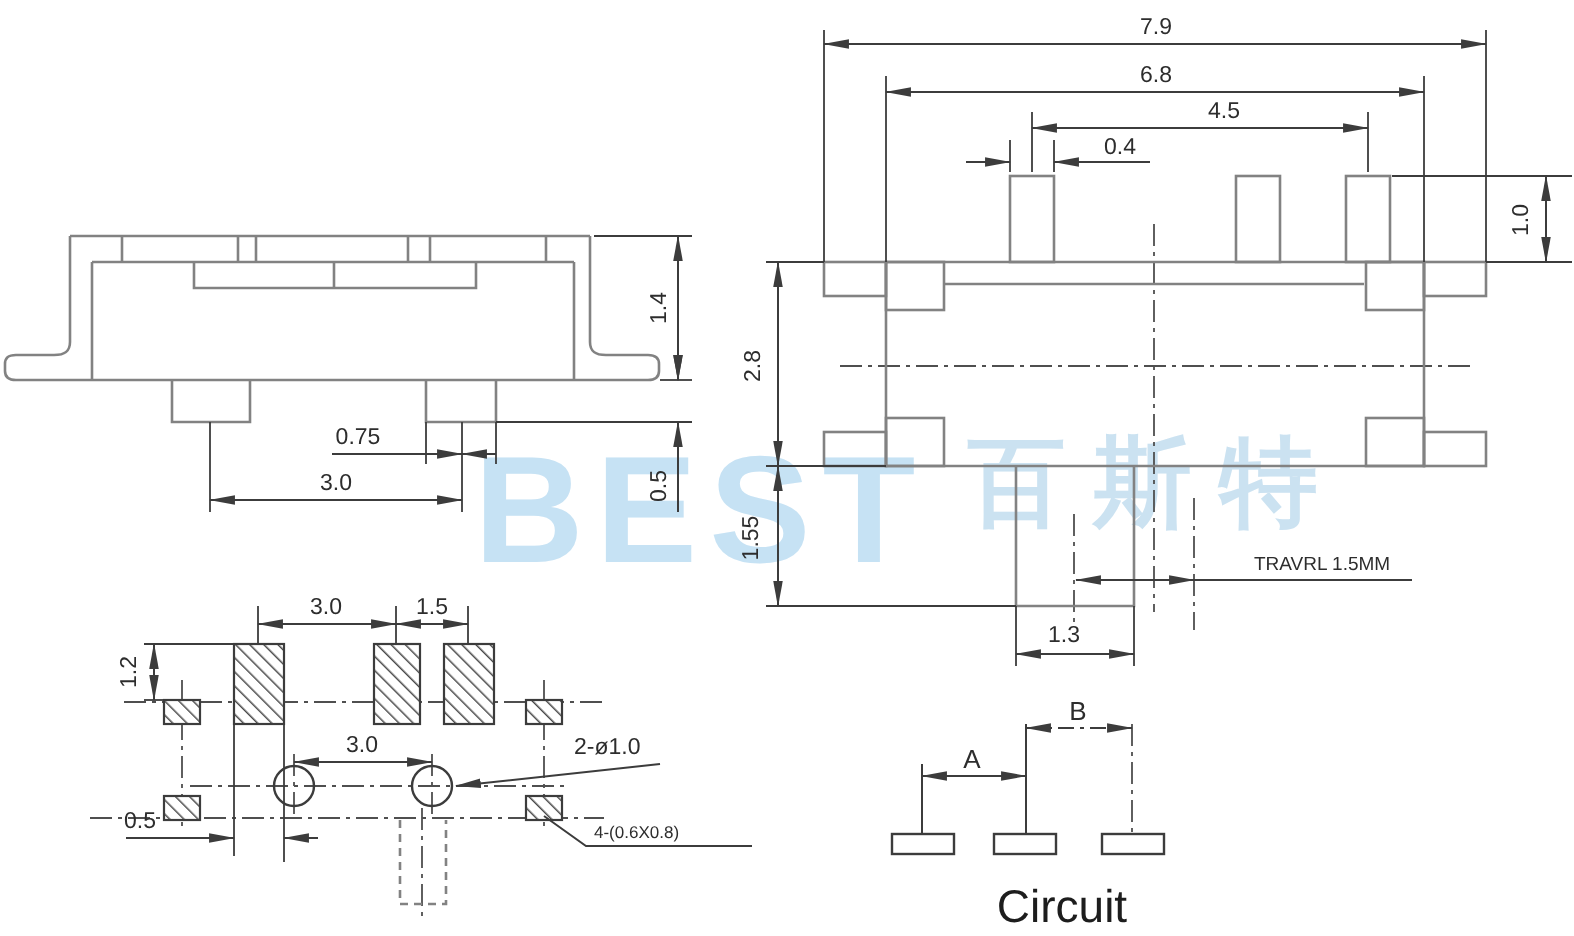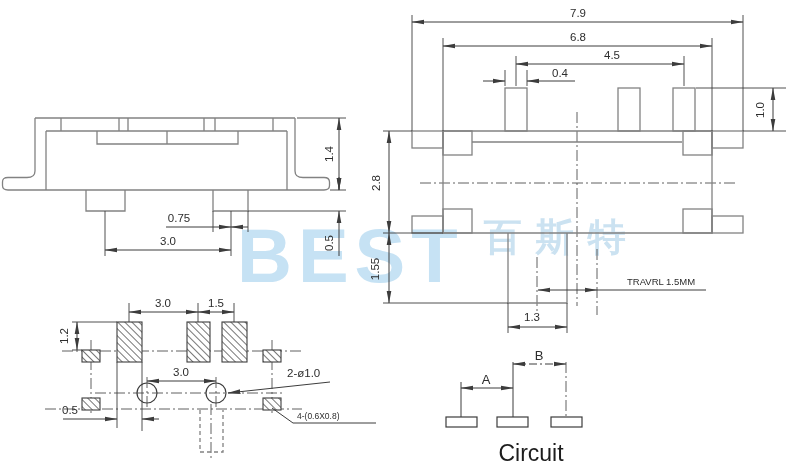--- a/index.html
+++ b/index.html
@@ -2,21 +2,21 @@
 <html><head>
 <meta charset="utf-8">
 <style>
   html,body{margin:0;padding:0;background:#ffffff;}
   #stage{position:relative;width:787px;height:468px;background:#ffffff;overflow:hidden;
          font-family:"Liberation Sans","DejaVu Sans",sans-serif;}
   
   #wm{position:absolute;left:237px;top:218px;display:flex;align-items:flex-start;
       user-select:none;pointer-events:none;white-space:nowrap;}
   #wm .latin{font-size:76px;font-weight:bold;line-height:1;letter-spacing:6px;color:#c6e2f4;}
-  #wm .cjk{font-size:38px;font-weight:bold;line-height:1;letter-spacing:14px;color:#cbe2f1;margin-left:20px;}
+  #wm .cjk{font-size:49px;font-weight:bold;line-height:1;letter-spacing:14px;color:#cbe2f1;margin-left:20px;}
   svg{position:relative;display:block;}
   .geo{fill:none;stroke:#828282;stroke-width:1.3;}
   .geod{fill:none;stroke:#3c3c3c;stroke-width:1.2;}
   .ext{fill:none;stroke:#3c3c3c;stroke-width:0.9;}
   .dim{fill:none;stroke:#3c3c3c;stroke-width:1;}
   .cl{fill:none;stroke:#4f4f4f;stroke-width:0.9;stroke-dasharray:11 3 2 3;}
   .pad{fill:url(#hatch);stroke:#3c3c3c;stroke-width:1.1;}
   .dash{stroke-dasharray:4 3;}
   .dimtext{font:11.5px "Liberation Sans","DejaVu Sans",sans-serif;fill:#2d2d2d;}
   .small{font:9.5px "Liberation Sans","DejaVu Sans",sans-serif;fill:#2d2d2d;}

